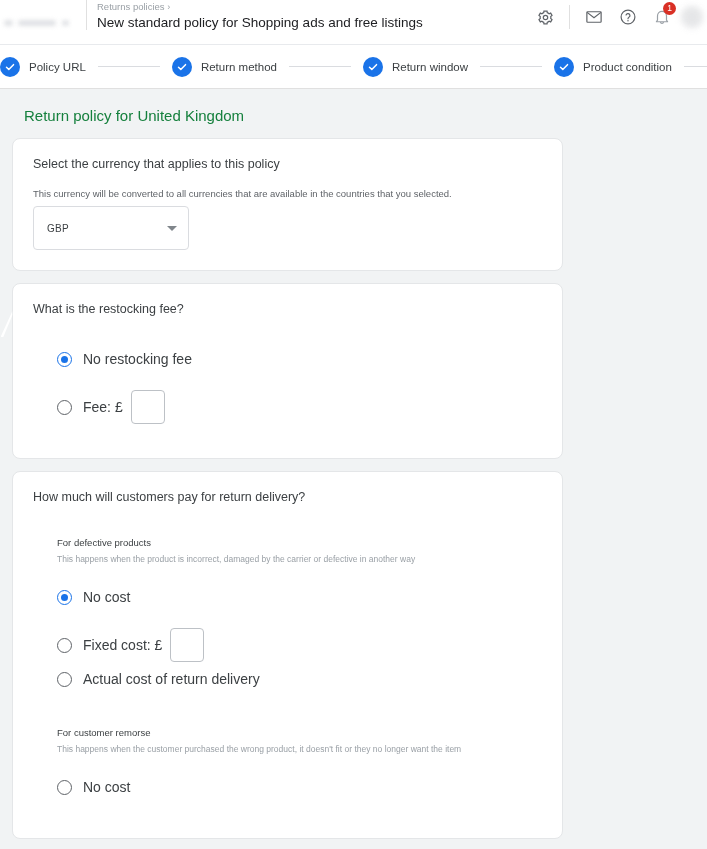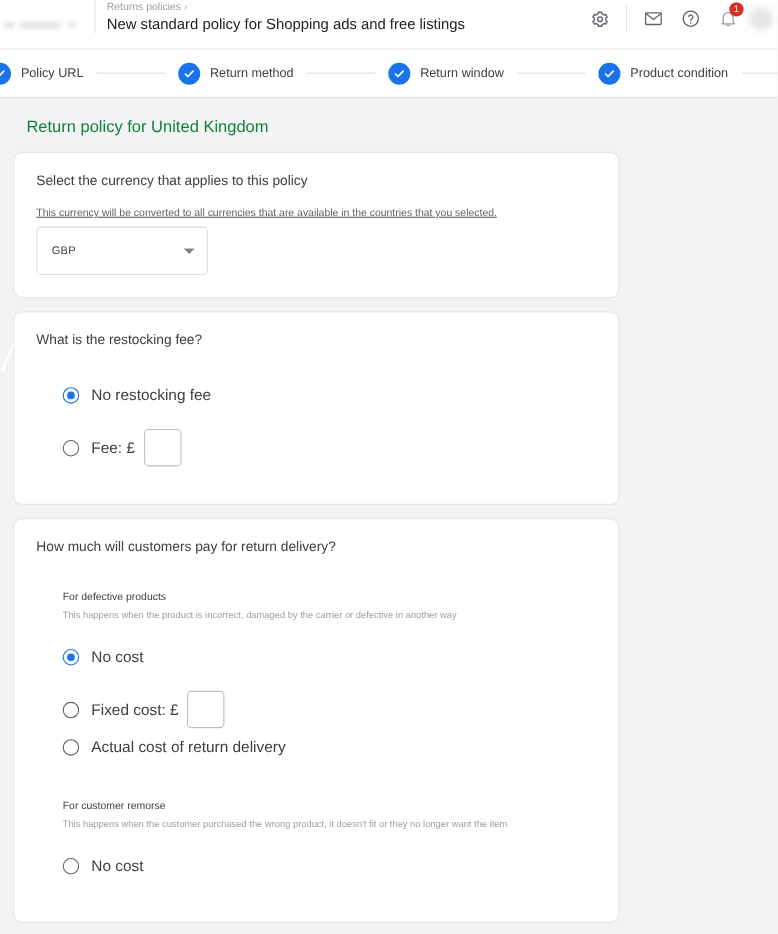--- a/index.html
+++ b/index.html
@@ -73,21 +73,21 @@
     width: 22px; height: 22px; border-radius: 50%;
     background: #e3e4e6; filter: blur(3px); margin-left: 2px;
     opacity:.9;
   }
 
   
   .stepper {
     height: 44px; background: #fff;
     border-bottom: 1px solid #e0e0e0;
     display: flex; align-items: center;
-    padding: 0 12px 0 0;
+    padding: 0 12px 0 10px;
     overflow: hidden;
   }
   .step { display: flex; align-items: center; flex: 0 0 auto; cursor: pointer; }
   .step-mark {
     width: 20px; height: 20px; border-radius: 50%;
     background: #1a73e8; color: #fff;
     display: flex; align-items: center; justify-content: center;
     flex: 0 0 auto;
     font-size: 10.5px;
   }
@@ -112,21 +112,21 @@
     border: 1px solid #e4e6e8;
     border-radius: 8px;
     margin: 0 0 12px 12px;
     width: 551px;
     padding: 16px 20px 20px 20px;
   }
   .card-title {
     font-size: 12.5px; color: #3c4043; line-height: 18px;
   }
   .card-sub {
-    font-size: 9.5px; color: #5f6368; margin-top: 14px; line-height: 14px; text-decoration: underline;
+    font-size: 9.5px; color: #5f6368; margin-top: 14px; line-height: 14px;
   }
 
   
   .select-box {
     margin-top: 5px;
     width: 156px; height: 44px;
     border: 1px solid #dadce0; border-radius: 4px;
     display: flex; align-items: center; justify-content: space-between;
     padding: 0 11px 0 13px; cursor: pointer; background: #fff;
   }

